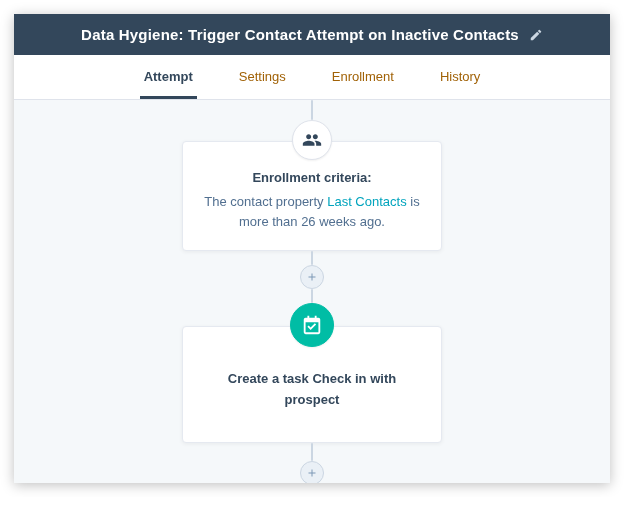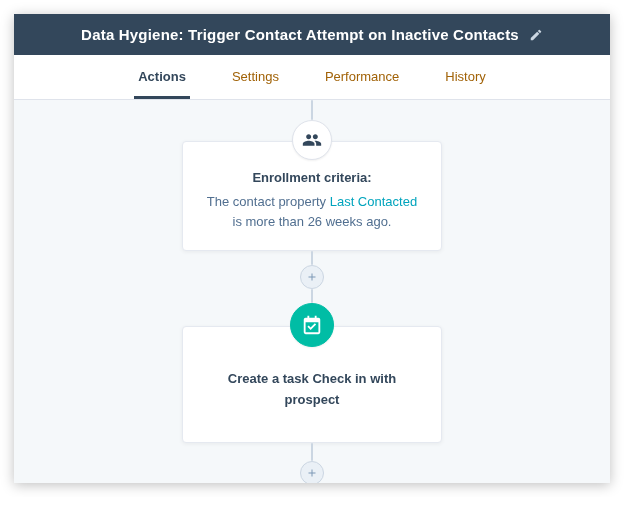--- a/index.html
+++ b/index.html
@@ -46,41 +46,41 @@
     <div class="titlebar">
       <span>Data Hygiene: Trigger Contact Attempt on Inactive Contacts</span>
       <span class="edit" title="Edit">
         <svg viewBox="0 0 24 24">
             <path d="M3 17.25V21h3.75l11-11.03-3.75-3.75L3 17.25zM20.71 7.04a1 1 0 0 0 0-1.41l-2.34-2.34a1 1 0 0 0-1.41 0l-1.83 1.83 3.75 3.75 1.83-1.83z"></path>
           </svg>
       </span>
     </div>
 
     <div class="tabs">
-      <div class="tab active">Actions</div>
+      <div class="tab active">Attempt</div>
       <div class="tab">Settings</div>
-      <div class="tab">Performance</div>
+      <div class="tab">Enrollment</div>
       <div class="tab">History</div>
     </div>
 
     <div class="canvas">
       <div class="flow">
 
         <div class="conn c1"></div>
 
         <div class="circle-icon">
           <svg viewBox="0 0 24 24">
               <path d="M16 11c1.66 0 3-1.34 3-3s-1.34-3-3-3-3 1.34-3 3 1.34 3 3 3zM8 11c1.66 0 3-1.34 3-3S9.66 5 8 5 5 6.34 5 8s1.34 3 3 3zm0 2c-2.33 0-7 1.17-7 3.5V19h14v-2.5C15 14.17 10.33 13 8 13zm8 0c-.29 0-.62.02-.97.05 1.16.84 1.97 1.97 1.97 3.45V19h6v-2.5c0-2.33-4.67-3.5-7-3.5z"></path>
             </svg>
         </div>
 
         <div class="card">
           <span class="heading">Enrollment criteria:</span>
           <span class="body">
-            <span>The contact property </span><span class="link">Last Contacted</span><span> is more than 26 weeks ago.</span>
+            <span>The contact property </span><span class="link">Last Contacts</span><span> is more than 26 weeks ago.</span>
           </span>
         </div>
 
         <div class="conn c2"></div>
 
         <div class="plus-node">
           <svg viewBox="0 0 24 24">
               <path d="M19 13h-6v6h-2v-6H5v-2h6V5h2v6h6v2z"></path>
             </svg>
         </div>

